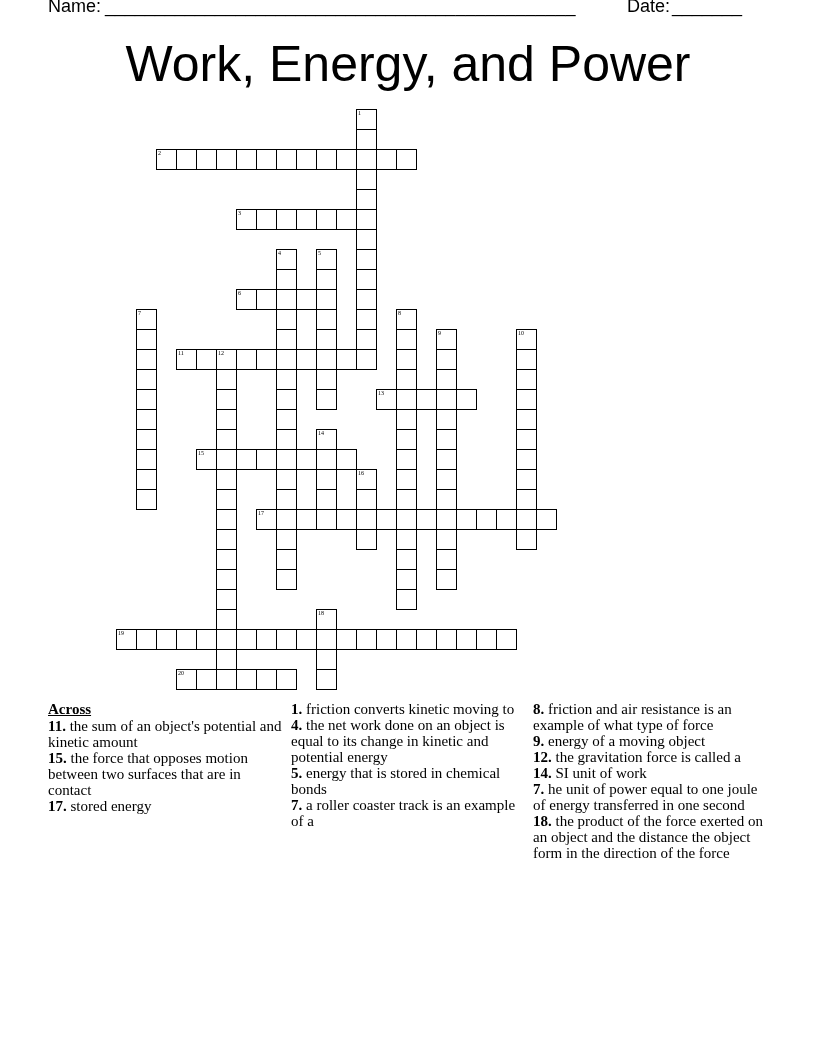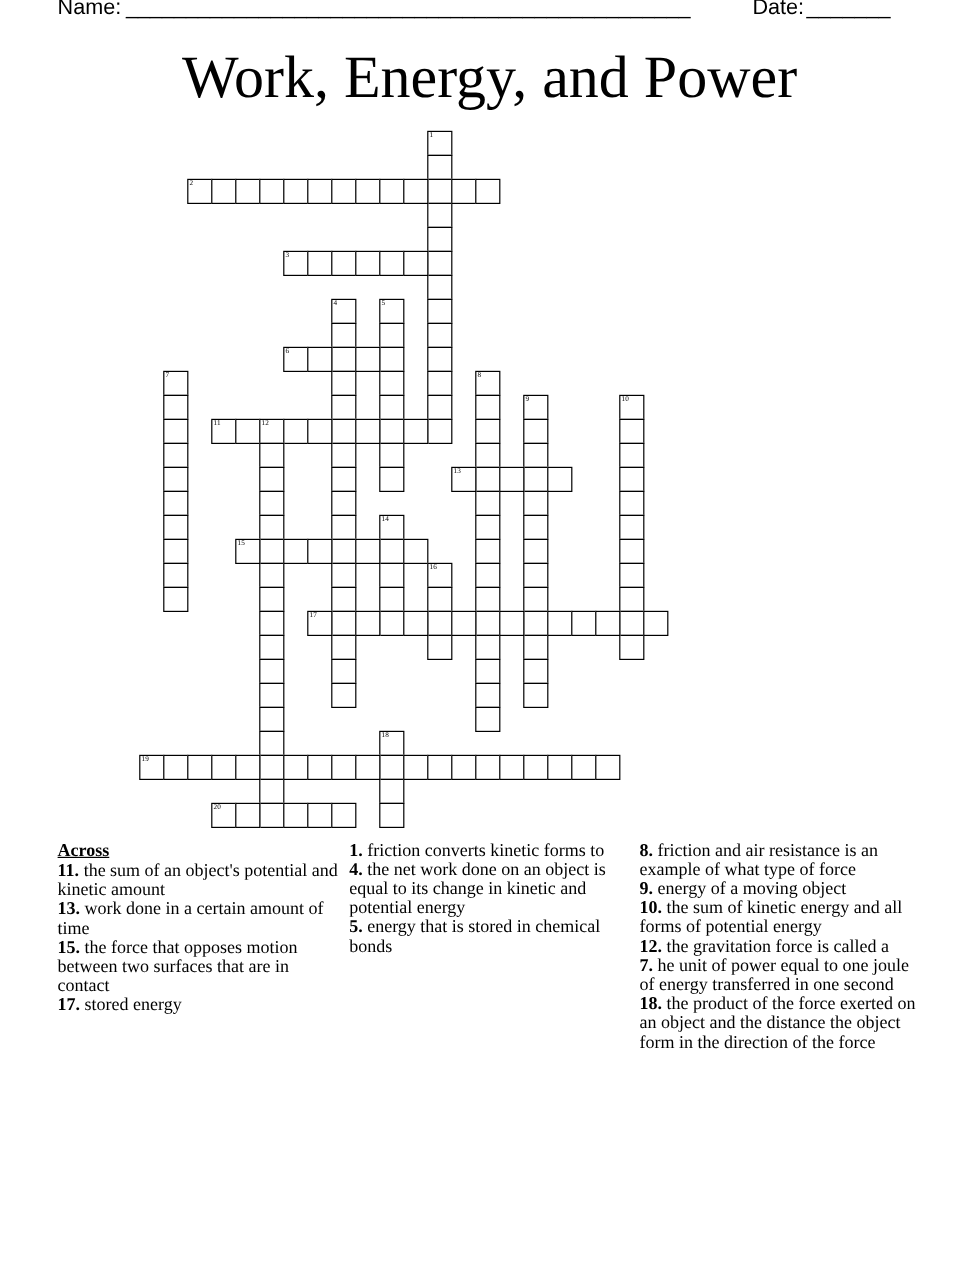--- a/index.html
+++ b/index.html
@@ -7,21 +7,21 @@
   .header-line {
     position: absolute; top: -4px; left: 48px; width: 700px; height: 24px;
     font-family: "Liberation Sans", sans-serif; font-size: 18px; white-space: nowrap;
   }
   .header-line .name-label { position: absolute; left: 0; top: 0; }
   .header-line .name-blank { position: absolute; left: 57px; top: 0; }
   .header-line .date-label { position: absolute; left: 579px; top: 0; }
   .header-line .date-blank { position: absolute; left: 624px; top: 0; }
   .title {
     position: absolute; top: 34px; left: 0; width: 816px; text-align: center;
-    font-family: Liberation Serif, serif; font-size: 50px; line-height: 60px;
+    font-family: Liberation Sans, sans-serif; font-size: 50px; line-height: 60px;
   }
   .grid { position: absolute; left: 0; top: 0; width: 816px; height: 700px; }
   .cell {
     position: absolute; width: 20px; height: 20px; box-sizing: border-box;
     border: 1px solid #000; background: #fff; margin-left: -1px; margin-top: -1px;
     width: 21px; height: 21px;
   }
   .cell .num {
     position: absolute; left: 1px; top: 0px; font-family: "Liberation Serif", serif;
     font-size: 6px; line-height: 7px; color: #000;
@@ -274,30 +274,30 @@
     <div class="cell" style="left: 197px; top: 670px;"></div>
     <div class="cell" style="left: 237px; top: 670px;"></div>
     <div class="cell" style="left: 257px; top: 670px;"></div>
     <div class="cell" style="left: 277px; top: 670px;"></div>
   </div>
 
 <div class="clues">
   <div class="col col1">
     <div class="clue-heading">Across</div>
     <div class="clue"><b>11.</b><span> the sum of an object's potential and kinetic amount</span></div>
-    <div class="clue"><b>13.</b><span> work done in a certain amount of time</span></div>
     <div class="clue"><b>15.</b><span> the force that opposes motion between two surfaces that are in contact</span></div>
     <div class="clue"><b>17.</b><span> stored energy</span></div>
   </div>
   <div class="col col2">
-    <div class="clue"><b>1.</b><span> friction converts kinetic forms to</span></div>
+    <div class="clue"><b>1.</b><span> friction converts kinetic moving to</span></div>
     <div class="clue"><b>4.</b><span> the net work done on an object is equal to its change in kinetic and potential energy</span></div>
     <div class="clue"><b>5.</b><span> energy that is stored in chemical bonds</span></div>
+    <div class="clue"><b>7.</b><span> a roller coaster track is an example of a</span></div>
   </div>
   <div class="col col3">
     <div class="clue"><b>8.</b><span> friction and air resistance is an example of what type of force</span></div>
     <div class="clue"><b>9.</b><span> energy of a moving object</span></div>
-    <div class="clue"><b>10.</b><span> the sum of kinetic energy and all forms of potential energy</span></div>
     <div class="clue"><b>12.</b><span> the gravitation force is called a</span></div>
+    <div class="clue"><b>14.</b><span> SI unit of work</span></div>
     <div class="clue"><b>7.</b><span> he unit of power equal to one joule of energy transferred in one second</span></div>
     <div class="clue"><b>18.</b><span> the product of the force exerted on an object and the distance the object form in the direction of the force</span></div>
   </div>
 </div>
 
 </body></html>

